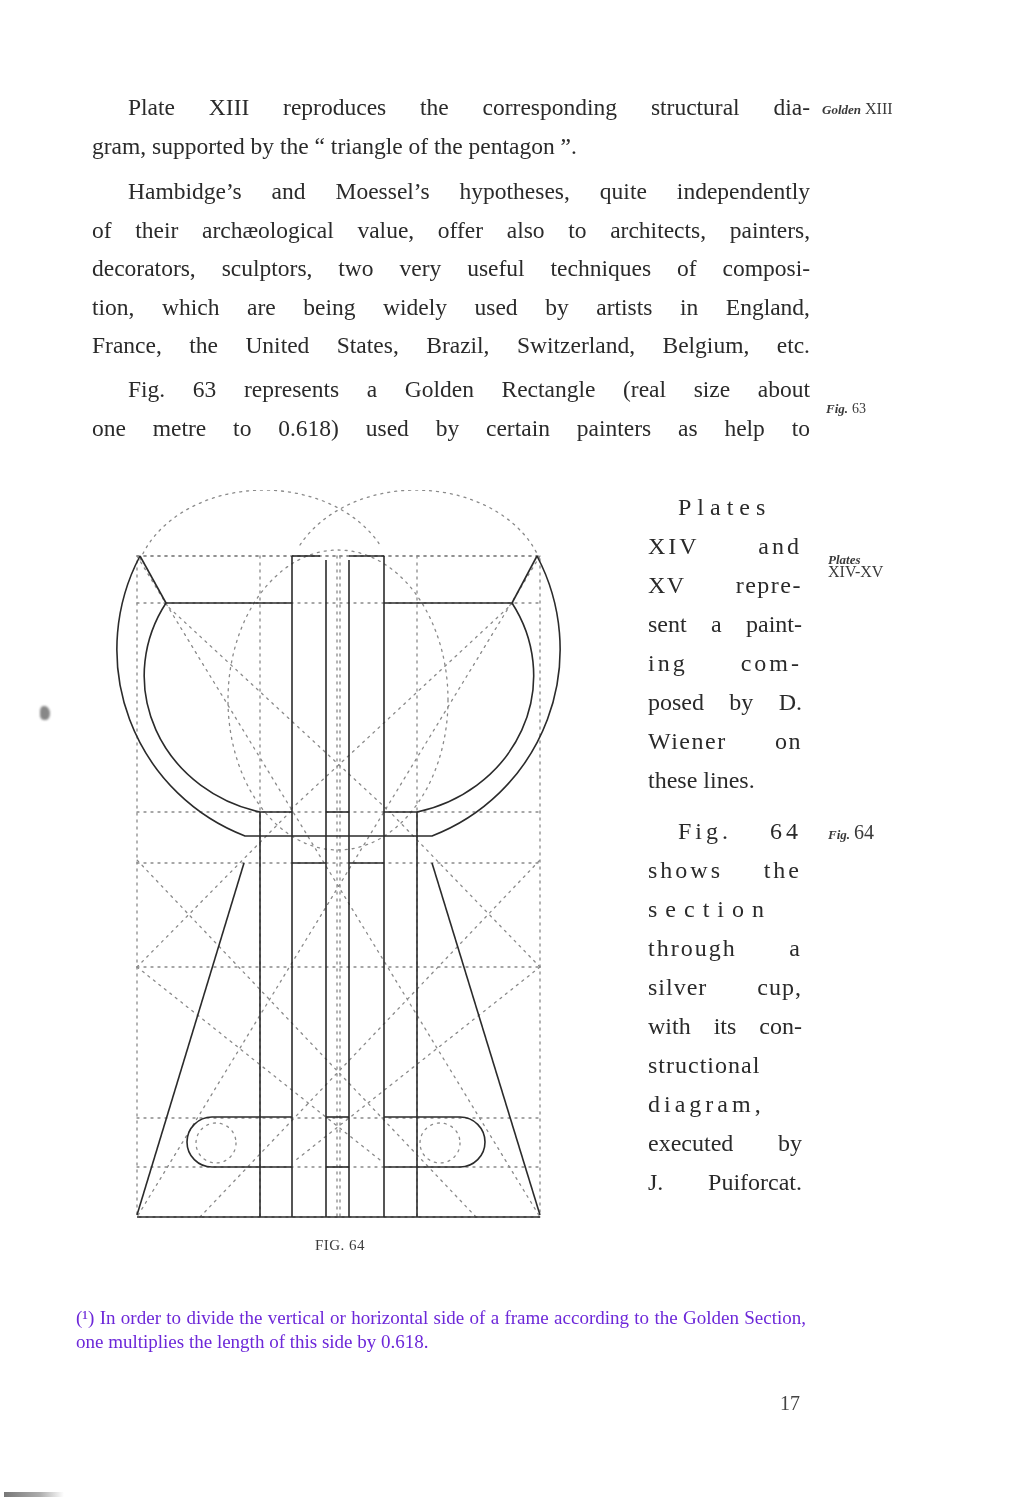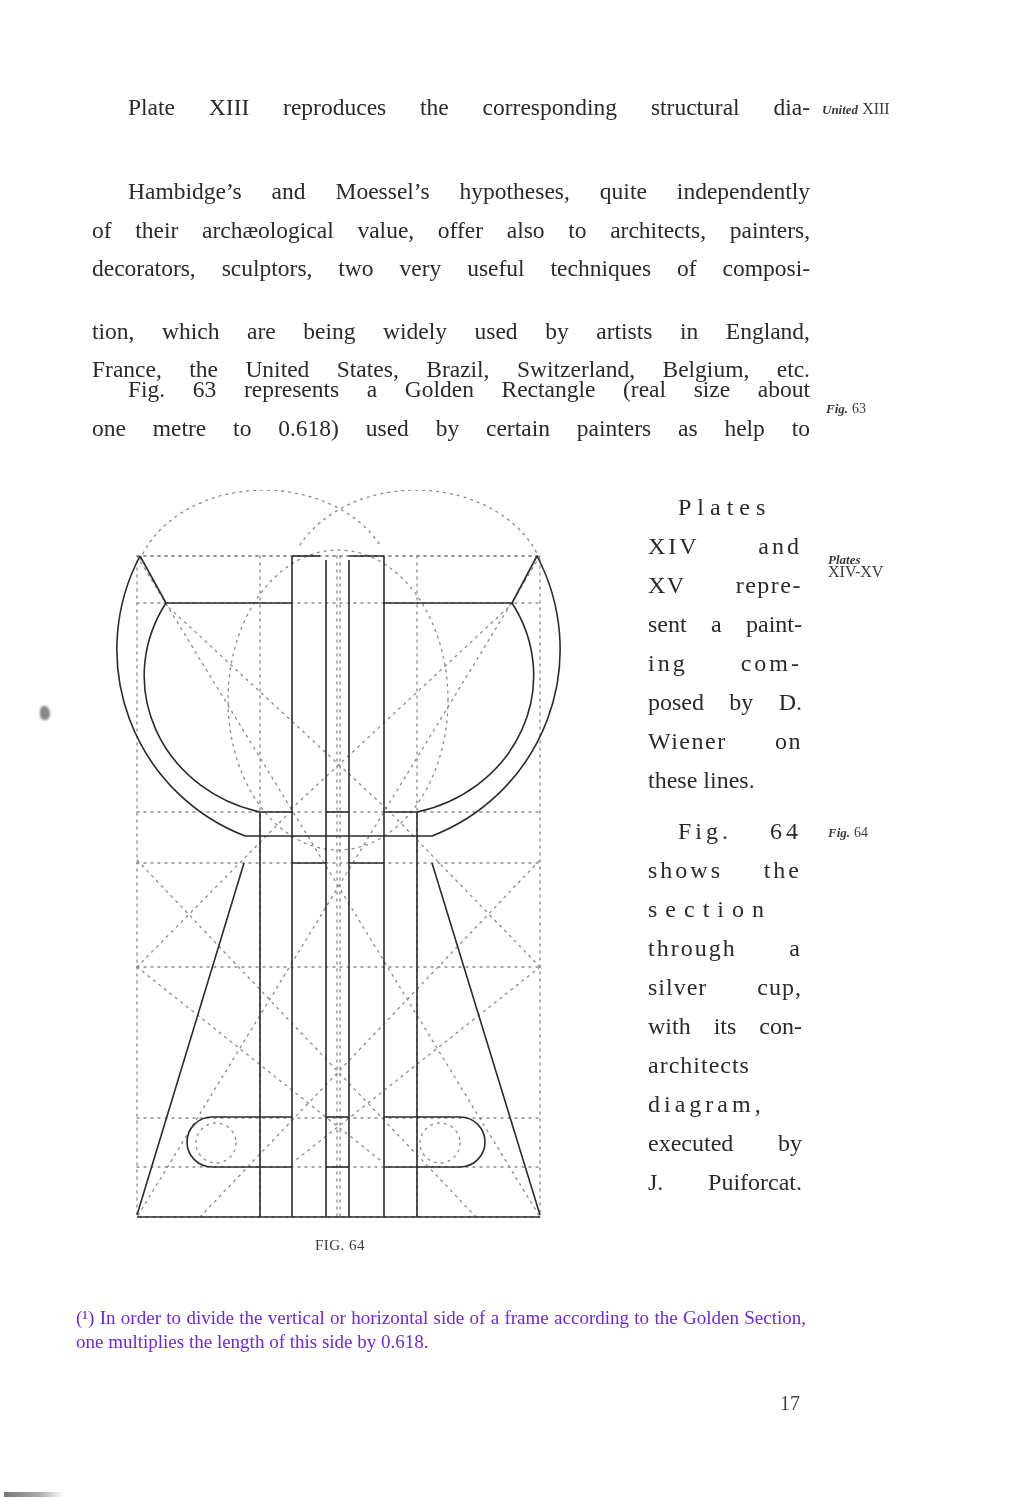--- a/index.html
+++ b/index.html
@@ -31,71 +31,72 @@
   .scan-mark { position: absolute; left: 4px; top: 1492px; width: 60px; height: 5px;
                background: linear-gradient(90deg, #555, #999 60%, transparent); opacity: 0.8; }
 </style>
 </head>
 <body>
 
 <div class="page">
 
   <div class="body-text p1">
     <p class="indent" style="text-align-last: justify;">Plate XIII reproduces the corresponding structural dia-</p>
+    <p class="last-line">gram, supported by the “ triangle of the pentagon ”.</p>
   </div>
 
   <div class="body-text p2">
     <p class="indent" style="text-align-last: justify;">Hambidge’s and Moessel’s hypotheses, quite independently</p>
     <p style="text-align-last: justify;">of their archæological value, offer also to architects,  painters,</p>
     <p style="text-align-last: justify;">decorators, sculptors, two very useful techniques of composi-</p>
-    <p style="text-align-last: justify; margin-top: 24px;">tion, which are being widely used by artists in England,</p>
+    <p style="text-align-last: justify;">tion, which are being widely used by artists in England,</p>
     <p style="text-align-last: justify;">France, the United States, Brazil, Switzerland, Belgium, etc.</p>
   </div>
 
   <div class="body-text p3">
     <p class="indent" style="text-align-last: justify;">Fig. 63 represents a Golden Rectangle (real size about</p>
     <p style="text-align-last: justify;">one metre to 0.618) used by certain painters as help to</p>
   </div>
 
   <div class="margin-note" style="left:822px; top:101px;">
-    <span class="it">United</span>
+    <span class="it">Golden</span>
     <span>XIII</span>
   </div>
   <div class="margin-note" style="left:826px; top:400px;">
     <span class="it">Fig.</span>
     <span style="font-size:14px">63</span>
   </div>
   <div class="margin-note" style="left:828px; top:552px;">
     <div class="it">Plates</div>
     <div style="margin-top:-4px;">XIV-XV</div>
   </div>
   <div class="margin-note" style="left:828px; top:824px;">
     <span class="it">Fig.</span>
-    <span style="font-size:14px">64</span>
+    <span style="font-size:20px">64</span>
   </div>
 
   <div class="side-col" style="top:488px;">
     <span class="line" style="padding-left:30px; letter-spacing:6px;">Plates</span>
     <span class="line" style="letter-spacing:3px;">XIV and</span>
     <span class="line" style="letter-spacing:1.5px;">XV repre-</span>
     <span class="line">sent a paint-</span>
     <span class="line" style="letter-spacing:3px;">ing com-</span>
     <span class="line">posed by D.</span>
     <span class="line" style="letter-spacing:1.5px;">Wiener on</span>
     <span class="line tight">these lines.</span>
   </div>
 
   <div class="side-col" style="top:812px;">
     <span class="line" style="padding-left:30px; letter-spacing:4px;">Fig. 64</span>
     <span class="line" style="letter-spacing:3px;">shows the</span>
     <span class="line" style="letter-spacing:8px;">section</span>
     <span class="line" style="letter-spacing:2px;">through a</span>
     <span class="line" style="letter-spacing:1px;">silver cup,</span>
     <span class="line">with its con-</span>
-    <span class="line" style="letter-spacing:1px;">architects</span>
+    <span class="line" style="letter-spacing:1px;">structional</span>
     <span class="line" style="letter-spacing:4px;">diagram,</span>
     <span class="line">executed by</span>
     <span class="line">J. Puiforcat.</span>
   </div>
 
   <svg class="fig" viewBox="100 490 480 740">
     <g fill="none" stroke="#8a8a8a" stroke-width="1.3" stroke-dasharray="2 5" stroke-linecap="round">
 
       <rect x="137" y="556" width="403" height="661"></rect>
 

